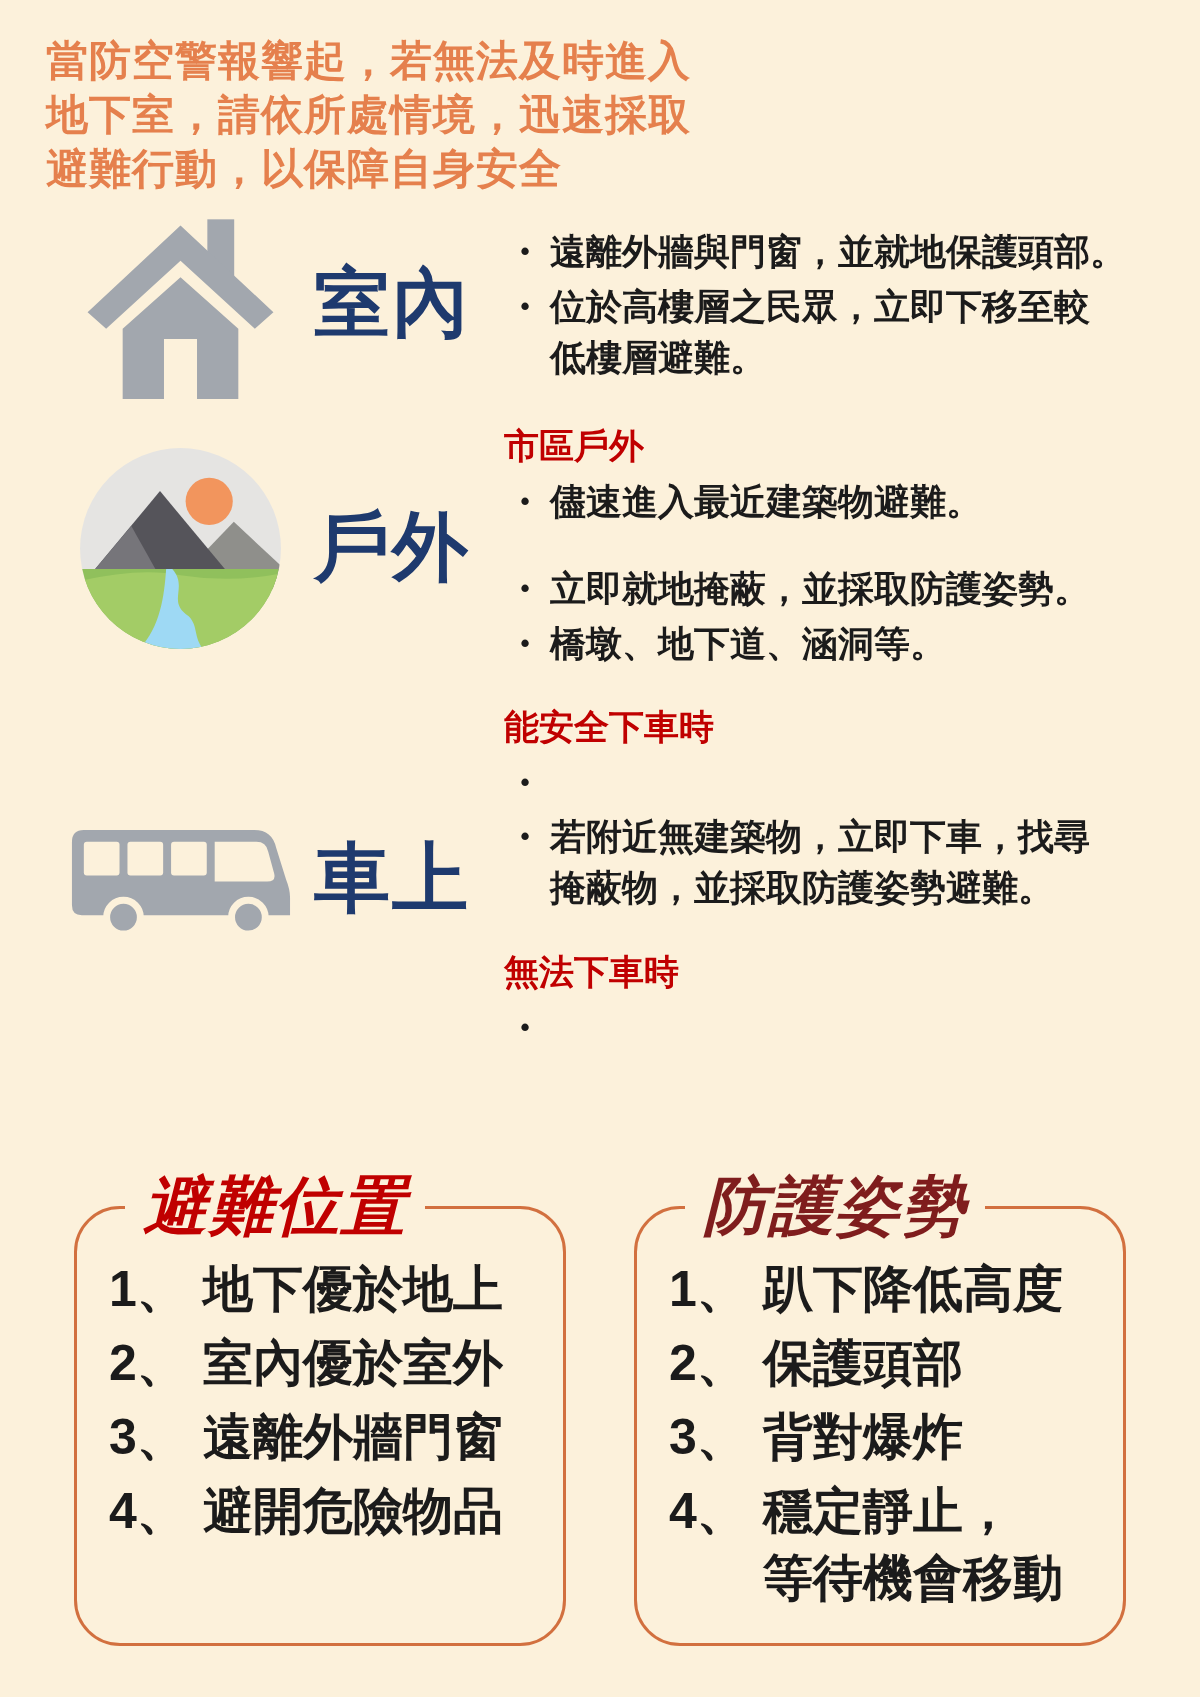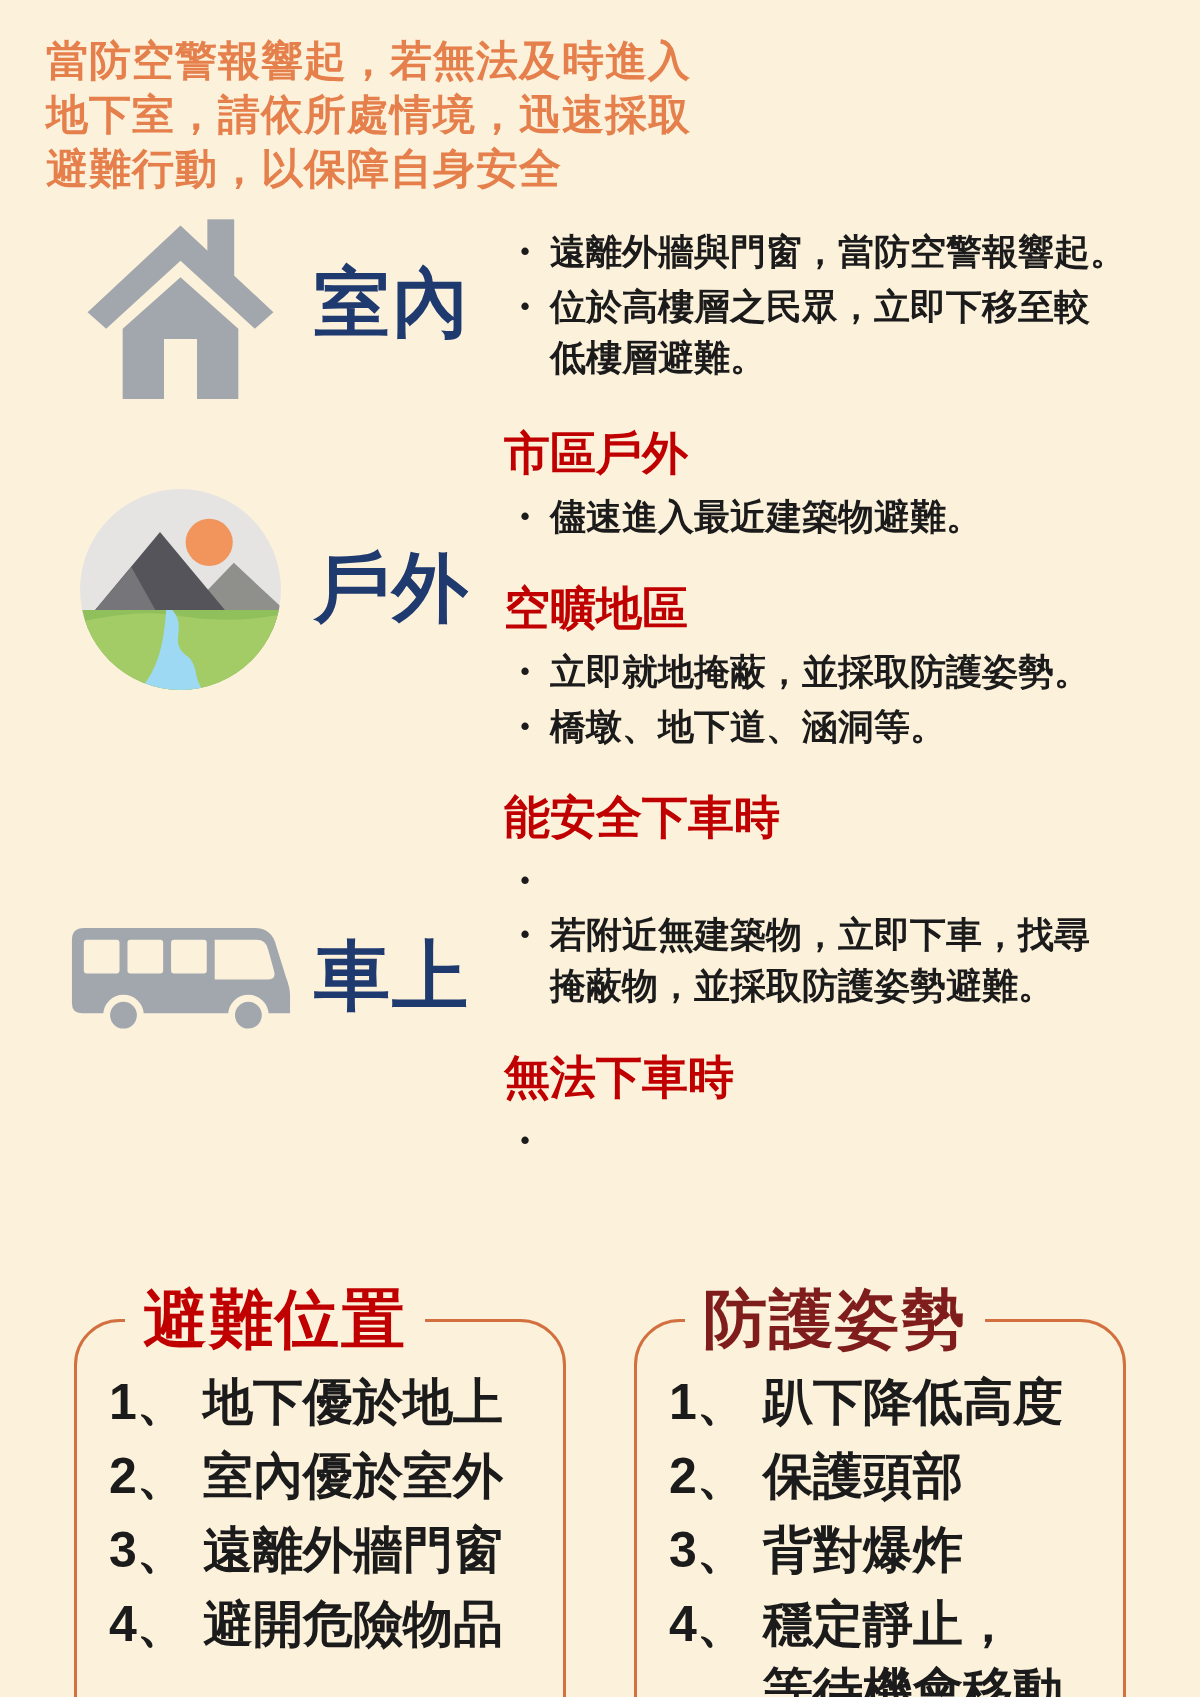--- a/index.html
+++ b/index.html
@@ -23,41 +23,42 @@
     letter-spacing: 1px;
   }
 
   .section { display: flex; align-items: center; }
   .section + .section { margin-top: 14px; }
   .icon-col { flex: 0 0 268px; display: flex; justify-content: center; align-items: center; }
   .label-col { flex: 0 0 186px; font-size: 76px; color: #1E3A6E; letter-spacing: 2px; }
   .text-col { flex: 1; font-size: 36px; }
 
   .group + .group { margin-top: 36px; }
-  .group-heading { color: #C00000; font-size: 46px; margin: 0 0 6px 4px; }
+  .group-heading { color: #C00000; font-size: 35px; margin: 0 0 6px 4px; }
   .bullet { display: flex; align-items: flex-start; margin: 4px 0; }
   .bullet .dot { flex: 0 0 50px; text-align: center; font-size: 26px; line-height: 50px; }
   .bullet .btext { white-space: pre-line; line-height: 1.42; }
 
   .boxes { display: flex; justify-content: space-between; margin-top: 150px; padding: 0 28px; }
   .box {
     position: relative;
     width: 492px;
     min-height: 348px;
     border: 3px solid #D2703F;
     border-radius: 46px;
     padding: 40px 8px 24px 32px;
   }
   .box-title {
     position: absolute;
     top: -46px; left: 48px;
     background: #FCF1DB;
     padding: 0 18px;
     font-size: 64px;
     letter-spacing: 2px;
+    font-style: italic;
   }
   .box-title.red { color: #C00000; }
   .box-title.navy { color: #7f1d1d; }
   .item { display: flex; font-size: 50px; line-height: 1.34; margin: 7px 0; }
   .item .num { flex: 0 0 94px; }
   .item .itext { white-space: pre-line; }
 
   .icon-svg { display: block; }
 </style>
 </head>
@@ -77,21 +78,21 @@
           <path d="M5 50 L50 8 L95 50 L86 58 L50 25 L14 58 Z" fill="#A2A7AE"></path>
           <path d="M22 58 L50 33 L78 58 L78 92 L58 92 L58 63 L42 63 L42 92 L22 92 Z" fill="#A2A7AE"></path>
         </svg>
       </span>
     </div>
     <div class="label-col">室內</div>
     <div class="text-col">
       <div class="group">
         <div class="bullet">
           <span class="dot">•</span>
-          <span class="btext">遠離外牆與門窗，當防空警報響起。</span>
+          <span class="btext">遠離外牆與門窗，並就地保護頭部。</span>
         </div>
         <div class="bullet">
           <span class="dot">•</span>
           <span class="btext">位於高樓層之民眾，立即下移至較
 低樓層避難。</span>
         </div>
       </div>
     </div>
   </div>
 
@@ -120,21 +121,20 @@
     <div class="label-col">戶外</div>
     <div class="text-col">
       <div class="group">
         <div class="group-heading">市區戶外</div>
         <div class="bullet">
           <span class="dot">•</span>
           <span class="btext">儘速進入最近建築物避難。</span>
         </div>
       </div>
       <div class="group">
-        <div class="group-heading">空曠地區</div>
         <div class="bullet">
           <span class="dot">•</span>
           <span class="btext">立即就地掩蔽，並採取防護姿勢。</span>
         </div>
         <div class="bullet">
           <span class="dot">•</span>
           <span class="btext">橋墩、地下道、涵洞等。</span>
         </div>
       </div>
     </div>

